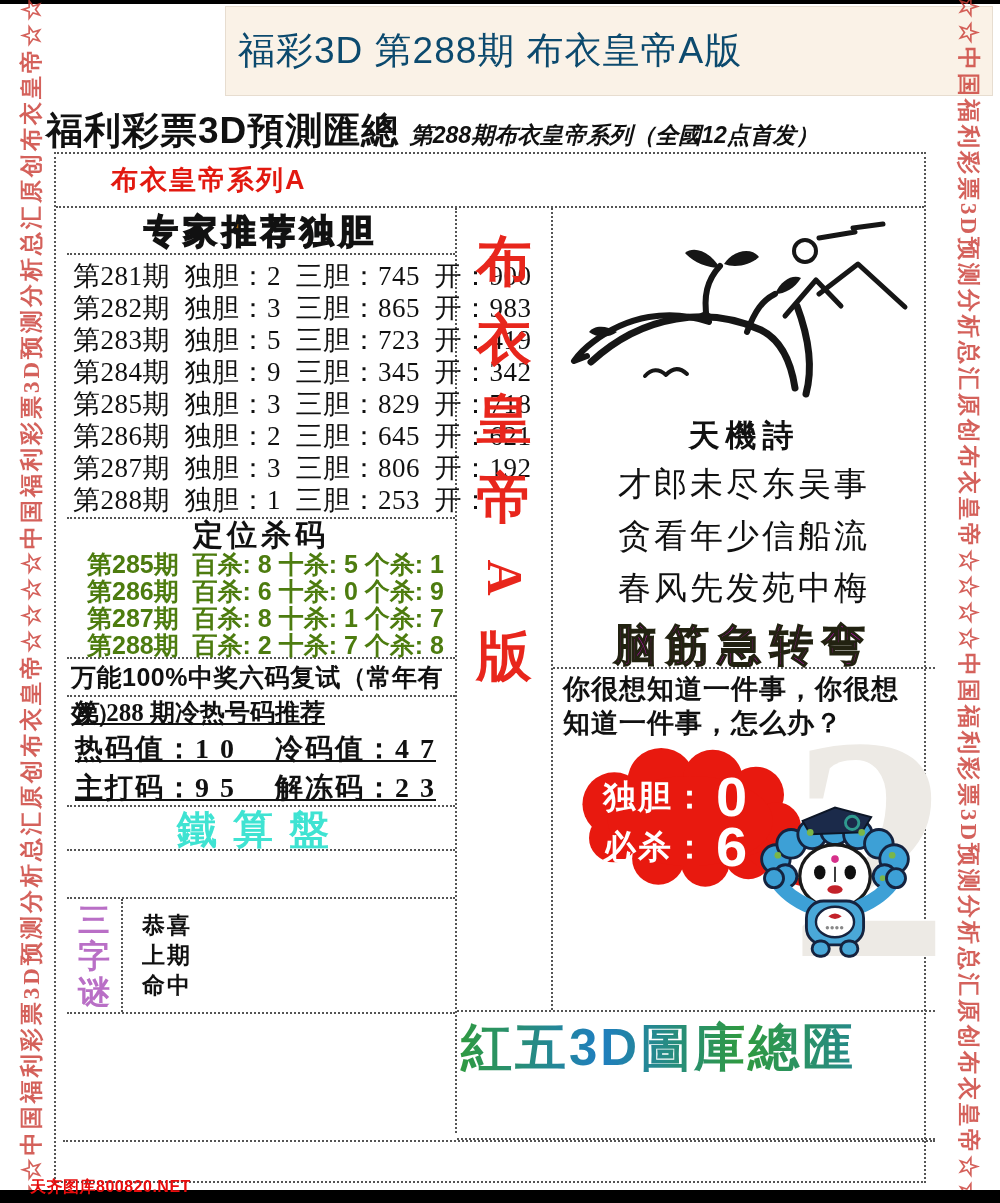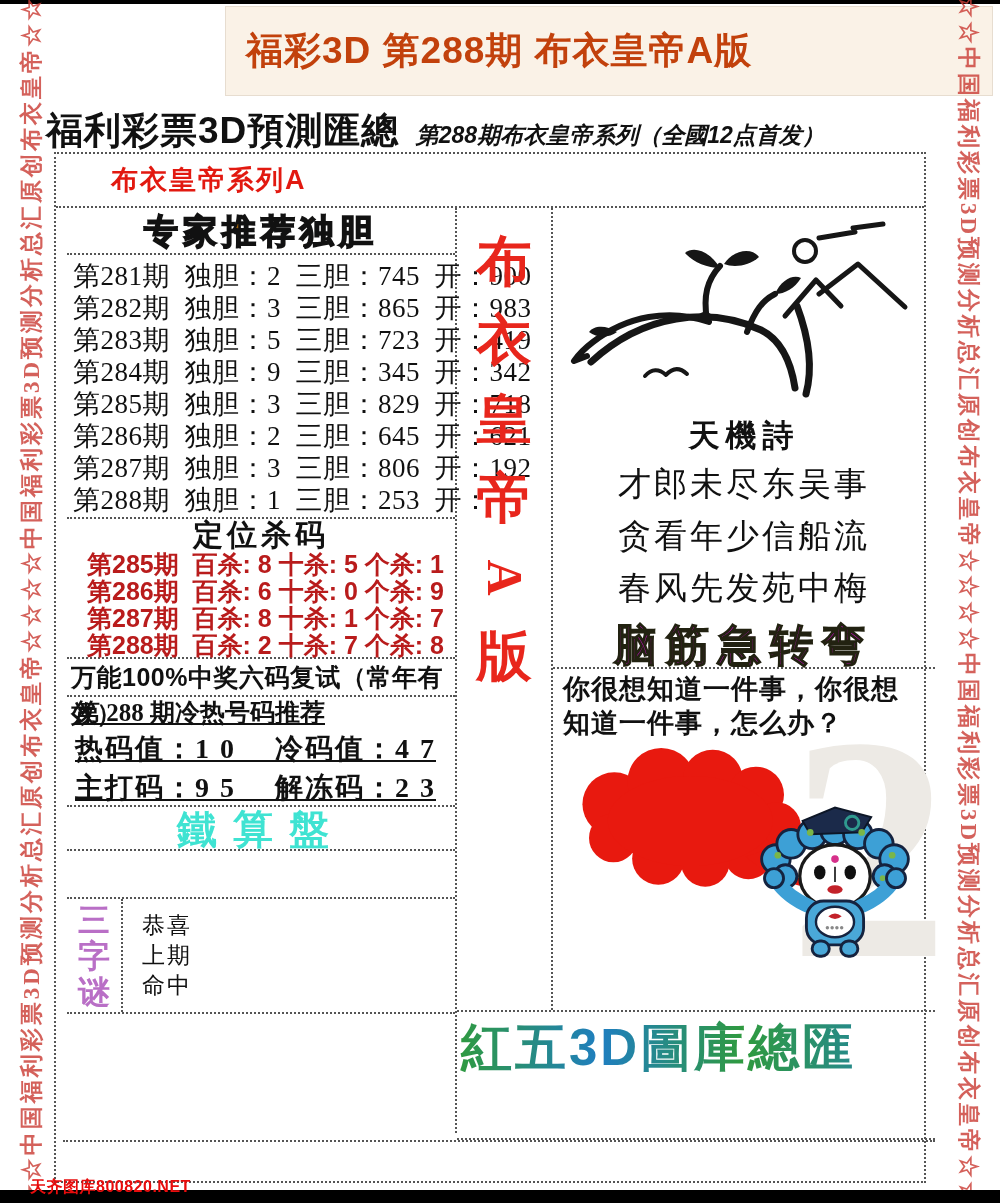--- a/index.html
+++ b/index.html
@@ -8,46 +8,46 @@
     position:relative; width:1000px; height:1203px; margin:0 auto;
     background:#fff; overflow:hidden;
     font-family:"Liberation Sans", sans-serif; color:#111;
   }
   .topline { position:absolute; left:0; top:0; width:1000px; height:4px; background:#000; }
   .banner {
     position:absolute; left:225px; top:6px; width:768px; height:90px;
     background:#faf2e7; border:1px solid #e7ddd0;
   }
   .banner .t {
-    font-size:37px; font-weight:bold; line-height:88px; padding-left:20px;
-    letter-spacing:1px; color:#c2410c;
+    font-size:37px; font-weight:normal; line-height:88px; padding-left:12px;
+    letter-spacing:1px; color:#0c4a6e;
   }
   .hdr { position:absolute; left:46px; top:106px; width:948px; white-space:nowrap; }
   .hdr .big { font-size:37px; font-weight:bold; letter-spacing:1px; }
-  .hdr .sub { font-size:23px; font-weight:bold; font-style:italic; margin-left:12px; }
+  .hdr .sub { font-size:23px; font-weight:bold; font-style:italic; margin-left:6px; }
 
   .outer { position:absolute; left:54px; top:152px; width:872px; height:1031px; border:2px dotted #555; }
   .series-row { height:54px; border-bottom:2px dotted #555; }
   .series-row .s { color:#e21910; font-size:27px; font-weight:bold; line-height:52px; padding-left:55px; letter-spacing:2px; }
 
   .colL { position:absolute; left:67px; top:208px; width:390px; height:925px; border-right:2px dotted #555; }
   .row-b { border-bottom:2px dotted #555; }
   .row-t { border-top:2px dotted #555; }
 
   .expert { height:47px; text-align:center; }
   .expert .x {
     font-size:34px; font-weight:bold; color:#a16207; letter-spacing:5px; line-height:46px;
     -webkit-text-stroke:1.6px #111;
   }
   .preds { height:262px; padding:5px 0 0 6px; font-family:"Liberation Serif", serif; }
   .preds div { font-size:27px; line-height:32px; white-space:pre; letter-spacing:0.5px; }
 
   .dingwei { height:140px; }
   .dingwei .h { font-size:30px; font-weight:bold; text-align:center; line-height:32px; letter-spacing:4px; }
-  .dingwei .r { font-size:25px; font-weight:bold; line-height:27px; padding-left:20px; white-space:pre; color:#b91c1c; }
+  .dingwei .r { font-size:25px; font-weight:bold; line-height:27px; padding-left:20px; white-space:pre; color:#4d7c0f; }
 
   .wanneng { height:38px; font-size:25px; font-weight:bold; line-height:36px; padding-left:4px; letter-spacing:0.5px; }
 
   .codes { height:102px; padding-left:14px; }
   .codes div { font-size:27px; line-height:25.5px; letter-spacing:1px; white-space:pre; }
 
   .coldhot { height:110px; font-family:"Liberation Serif", serif;text-decoration:underline; }
   .coldhot .h { font-size:25px; font-weight:bold; line-height:32px; padding-left:8px; }
   .coldhot .r { font-size:28px; font-weight:bold; line-height:39px; padding-left:8px; letter-spacing:2px; white-space:pre; }
 
@@ -55,21 +55,21 @@
   .tiesuan .c { color:#3fe3d2; font-size:40px; font-weight:bold; letter-spacing:16px; line-height:44px; }
   .spacer { height:46px; }
 
   .sanzimi { height:117px; display:flex; }
   .sanzimi .lab { width:54px; display:flex; flex-direction:column; align-items:center; justify-content:center; }
   .sanzimi .lab span { color:#b96fc6; font-size:32px; font-weight:bold; line-height:36px; }
   .sanzimi .ans { flex:1; display:flex; align-items:center; justify-content:center;
     color:#b96fc6; font-size:64px; font-weight:bold; letter-spacing:8px; }
   .sanzimi .cong { width:90px; border-left:2px dotted #555; display:flex; flex-direction:column;
     align-items:center; justify-content:center; font-family:"Liberation Serif", serif; }
-  .sanzimi .cong span { font-size:23px; font-weight:normal; line-height:30px; letter-spacing:2px; }
+  .sanzimi .cong span { font-size:23px; font-weight:bold; line-height:30px; letter-spacing:2px; }
 
   .colM { position:absolute; left:457px; top:208px; width:96px; height:802px; border-right:2px dotted #555;
     display:flex; flex-direction:column; align-items:center; padding-top:14px; }
   .colM span { color:#e8261c; font-size:55px; font-weight:bold; line-height:79px; font-family:"Liberation Serif", serif; }
   .colM span.rot { display:inline-block; transform:rotate(90deg); font-size:50px; }
 
   .colR { position:absolute; left:553px; top:208px; width:382px; height:802px; }
   .draw { height:204px; position:relative; }
   .draw svg { position:absolute; left:4px; top:2px; }
   .xlabel { height:46px; text-align:center; border-top:2px dotted #555; border-bottom:2px dotted #555; }
@@ -229,20 +229,30 @@
               <circle cx="196" cy="52" r="30"></circle>
             <circle cx="218" cy="86" r="26"></circle>
               <circle cx="188" cy="116" r="26"></circle>
             <circle cx="142" cy="124" r="26"></circle>
               <circle cx="92" cy="120" r="28"></circle>
             <circle cx="44" cy="98" r="26"></circle>
             <ellipse cx="126" cy="80" rx="88" ry="48"></ellipse>
             <path d="M185,118 Q228,152 256,150 Q224,132 214,108 Z"></path>
           </g>
         </svg>
+        <div class="txt">
+          <div class="line">
+            <span class="lb">独胆：</span>
+            <span class="vl">0</span>
+          </div>
+          <div class="line">
+            <span class="lb">必杀：</span>
+            <span class="vl">6</span>
+          </div>
+        </div>
       </div>
       <svg class="mascot" width="192" height="162" viewBox="0 0 200 170">
         <g stroke="#15233f" stroke-width="3" fill="#3da0d6">
           <circle cx="38" cy="62" r="15"></circle>
             <circle cx="54" cy="46" r="15"></circle>
           <circle cx="76" cy="36" r="15"></circle>
             <circle cx="100" cy="32" r="15"></circle>
           <circle cx="124" cy="36" r="15"></circle>
             <circle cx="146" cy="46" r="15"></circle>
           <circle cx="162" cy="62" r="15"></circle>

